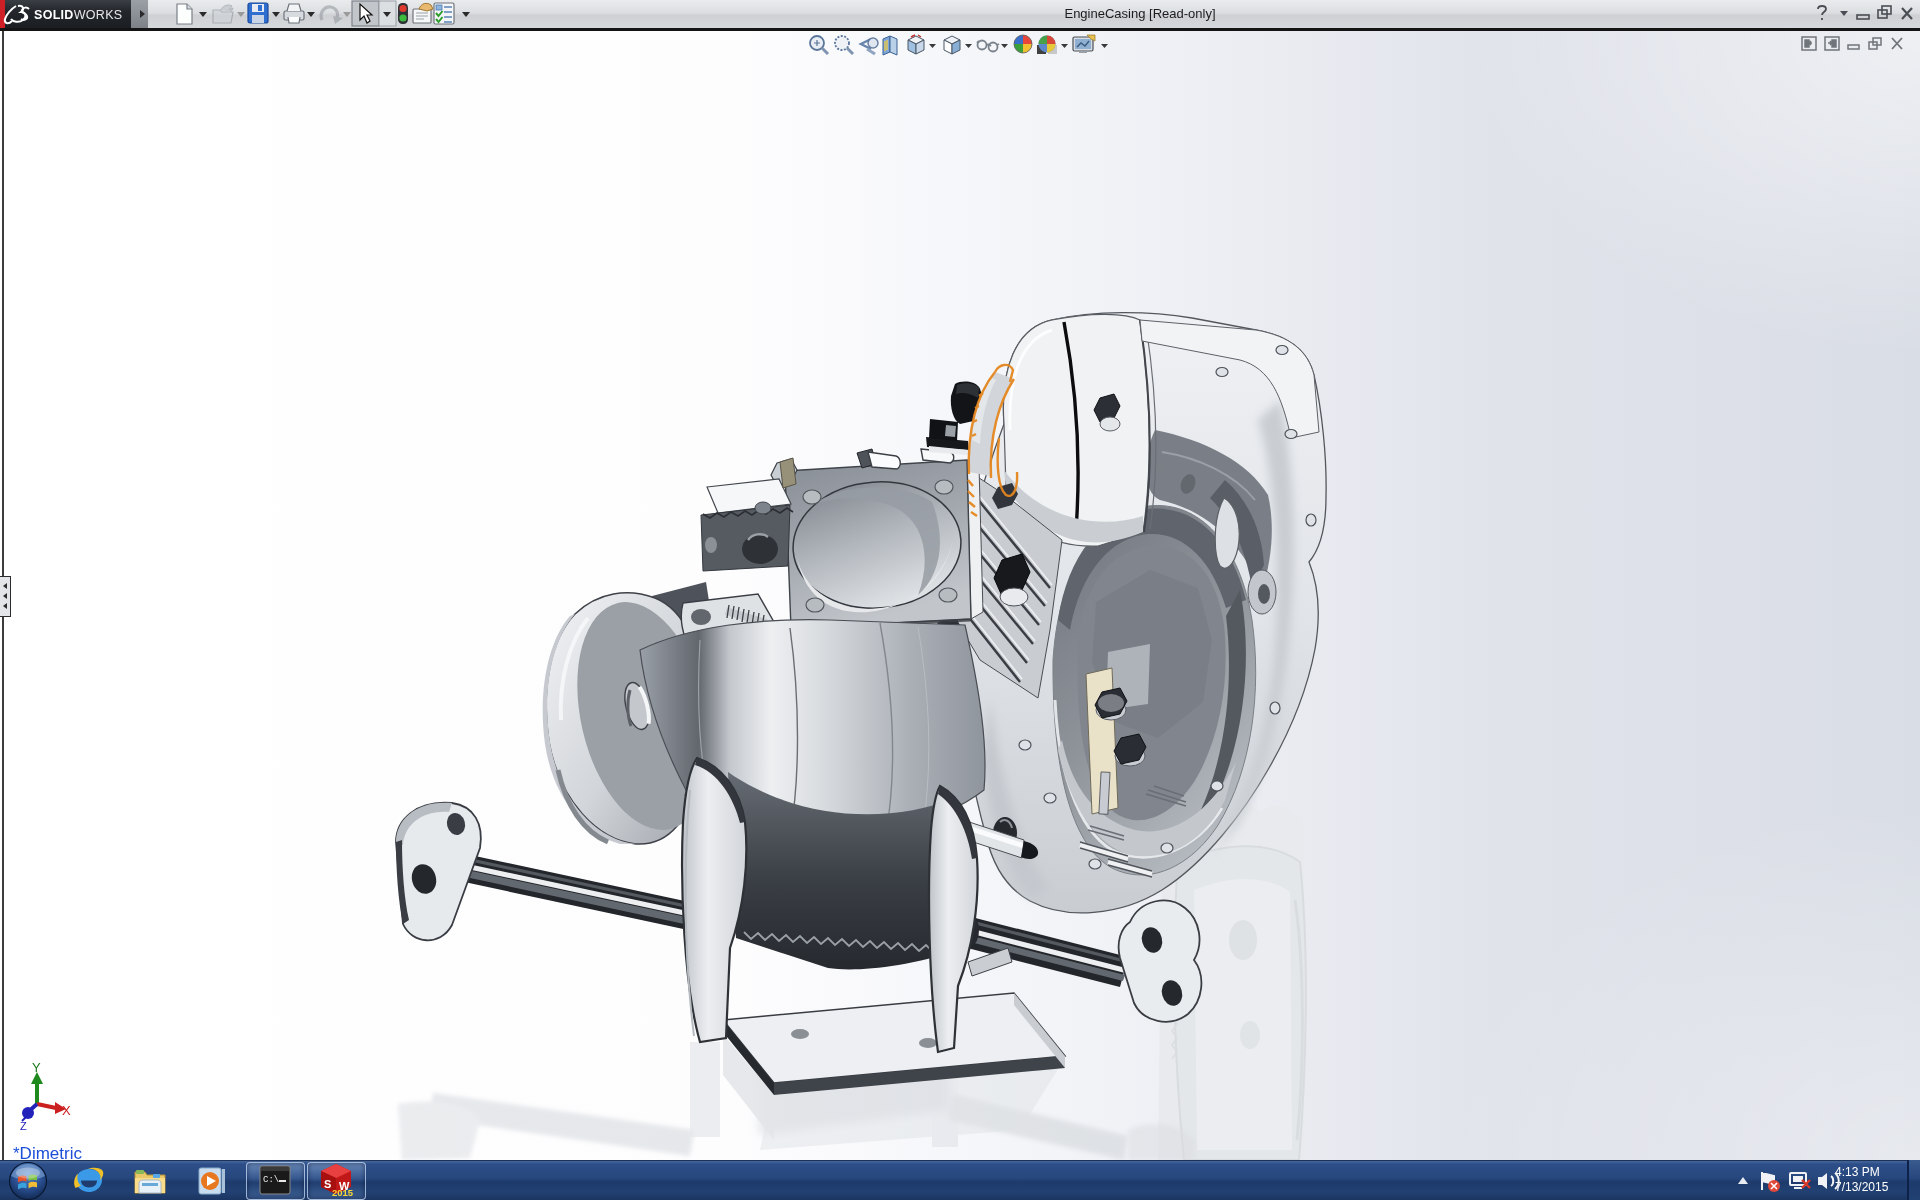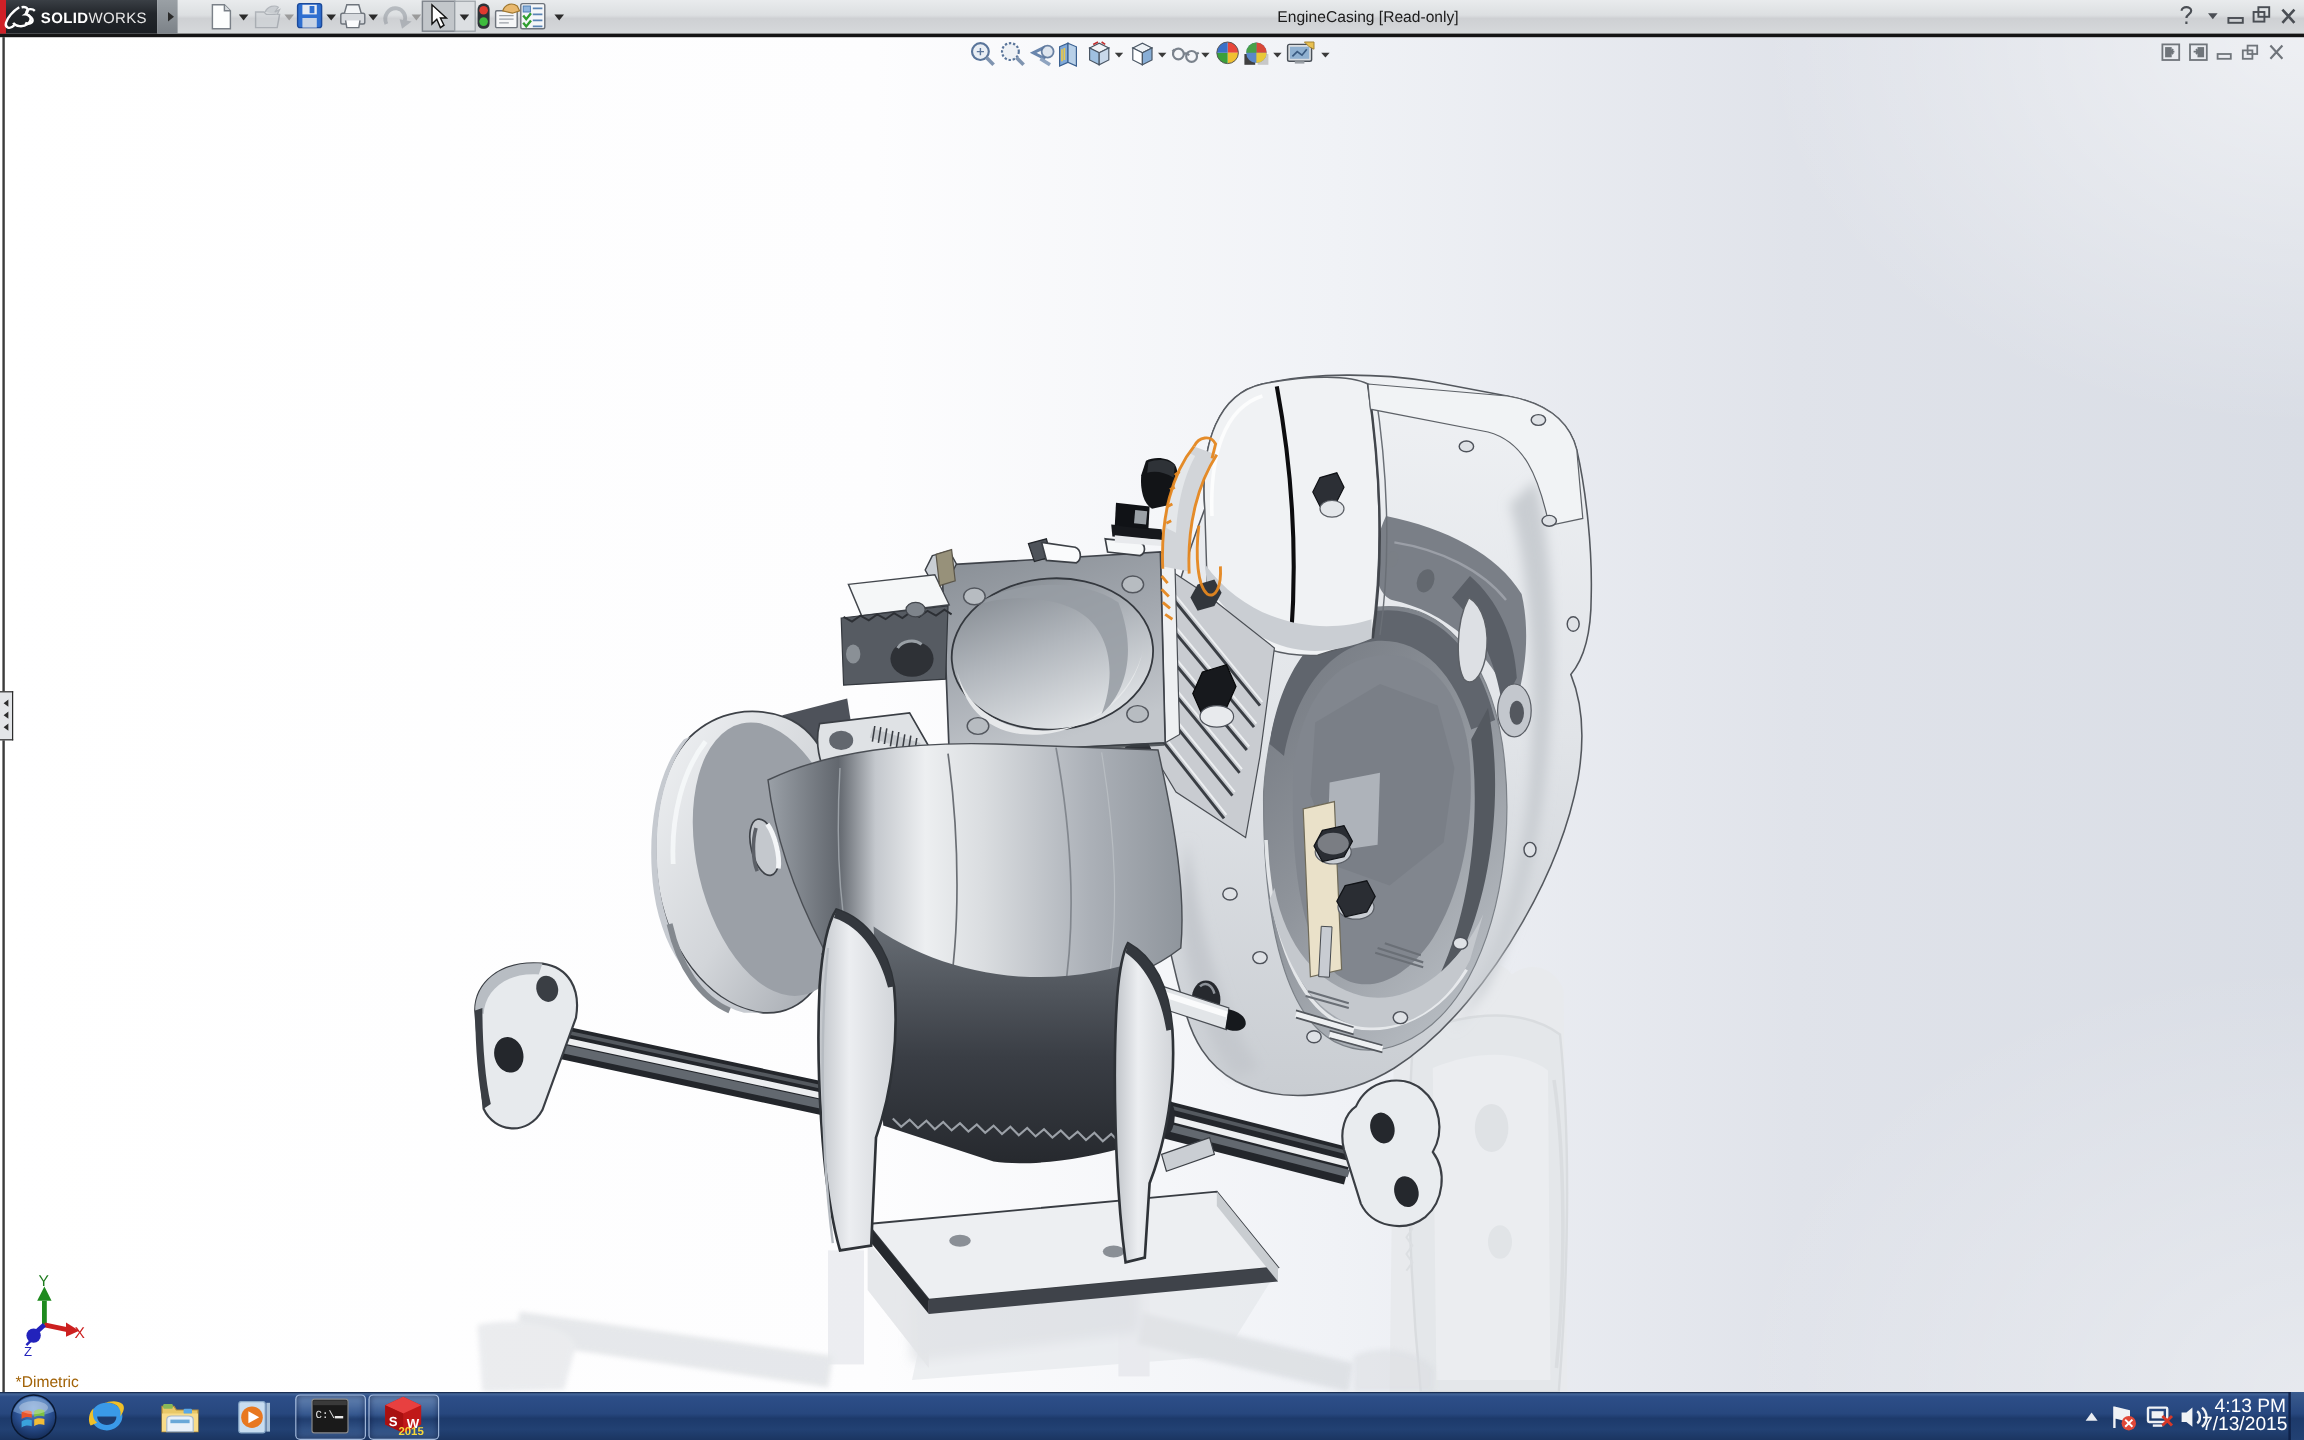--- a/index.html
+++ b/index.html
@@ -11,30 +11,30 @@
 #redstrip{position:absolute;left:0;top:0;width:5px;height:28px;background:#cf2027;}
 #logoext{position:absolute;left:131px;top:0;width:17px;height:28px;background:linear-gradient(180deg,#9aa0a5 0%,#7c8288 100%);}
 #title-text{position:absolute;left:0;top:6px;width:2280px;text-align:center;font-size:13px;color:#1c1c1c;}
 #viewport{position:absolute;left:0px;top:31px;width:1920px;height:1129px;
  background:
    radial-gradient(ellipse 700px 500px at 100% 0%, rgba(255,255,255,0.55), rgba(255,255,255,0) 65%),
    radial-gradient(ellipse 800px 600px at 100% 100%, rgba(255,255,255,0.35), rgba(255,255,255,0) 60%),
    linear-gradient(90deg, #ffffff 0%, #fdfdfe 38%, #f0f2f6 58%, #e0e3ea 78%, #d9dde5 100%);}
 #vleftborder{position:absolute;left:2px;top:31px;width:2px;height:1129px;background:#3c3c3c;}
 #fmtab{position:absolute;left:0px;top:576px;width:10px;height:39px;background:#e3e5e8;border:1.5px solid #2c2c2c;border-left:none;}
-#dimetric{position:absolute;left:13px;top:1144px;font-size:13px;color:#a16207;}
+#dimetric{position:absolute;left:13px;top:1144px;font-size:17px;color:#1d4ed8;}
 #taskbar{position:absolute;left:0;top:1160px;width:1920px;height:40px;
  background:linear-gradient(180deg,#0c1c3c 0%,#44669a 4%,#2d4e88 10%,#27477e 45%,#1d3a6b 55%,#224173 78%,#1b3561 100%);}
 .tbtn{position:absolute;top:1162px;width:57px;height:36px;border-radius:4px;
  border:1px solid rgba(185,205,235,0.8);
  background:linear-gradient(180deg,rgba(160,190,225,0.5) 0%,rgba(85,125,180,0.3) 45%,rgba(40,70,120,0.4) 55%,rgba(95,135,190,0.45) 100%);
  box-shadow:inset 0 0 5px rgba(0,10,40,.55);}
 #showdesk{position:absolute;left:1907px;top:1160px;width:13px;height:40px;
  background:linear-gradient(180deg,#3a5b8e 0%,#27477e 45%,#1d3a6b 55%,#224173 100%);border-left:2px solid #0e2148;}
-#clock{position:absolute;left:1835px;top:1165px;width:70px;text-align:right;color:#fff;font-size:16px;line-height:15px;}
+#clock{position:absolute;left:1835px;top:1165px;width:70px;text-align:left;color:#fff;font-size:12px;line-height:15px;}
 </style>
 </head>
 <body>
 <div id="stage">
   <div id="viewport"></div>
   <svg id="model" viewBox="0 0 1920 1200" style="position:absolute;left:0;top:0;width:1920px;height:1200px">
   <defs>
     <linearGradient id="gBody" x1="0" y1="0" x2="0" y2="1">
       <stop offset="0" stop-color="#eff1f4"></stop>
           <stop offset="0.5" stop-color="#e1e4e8"></stop>

